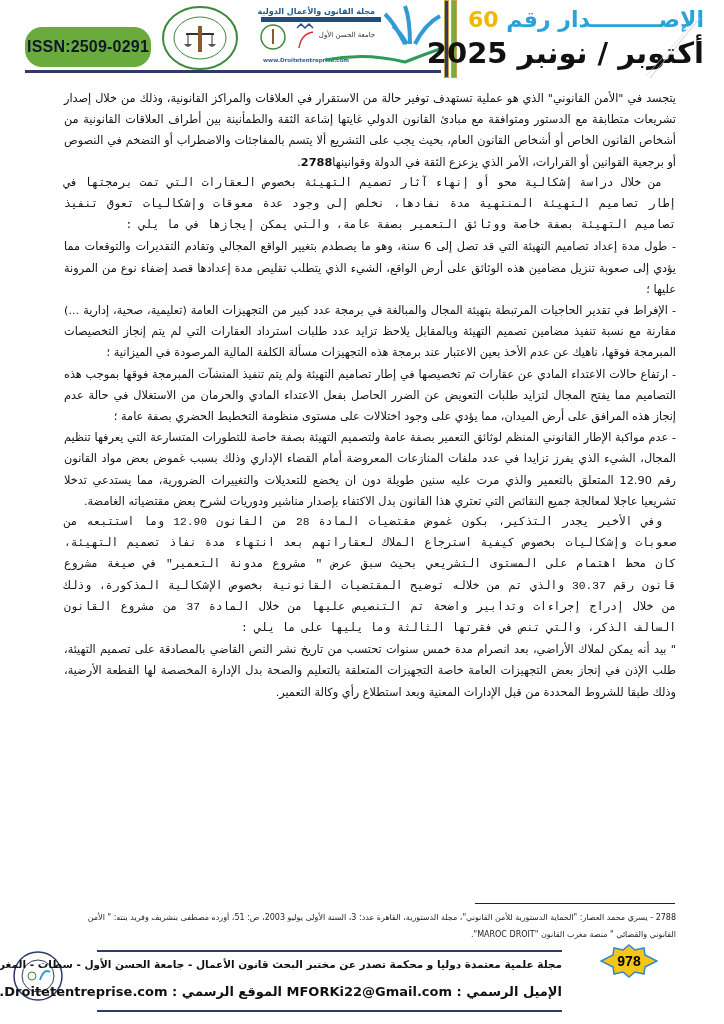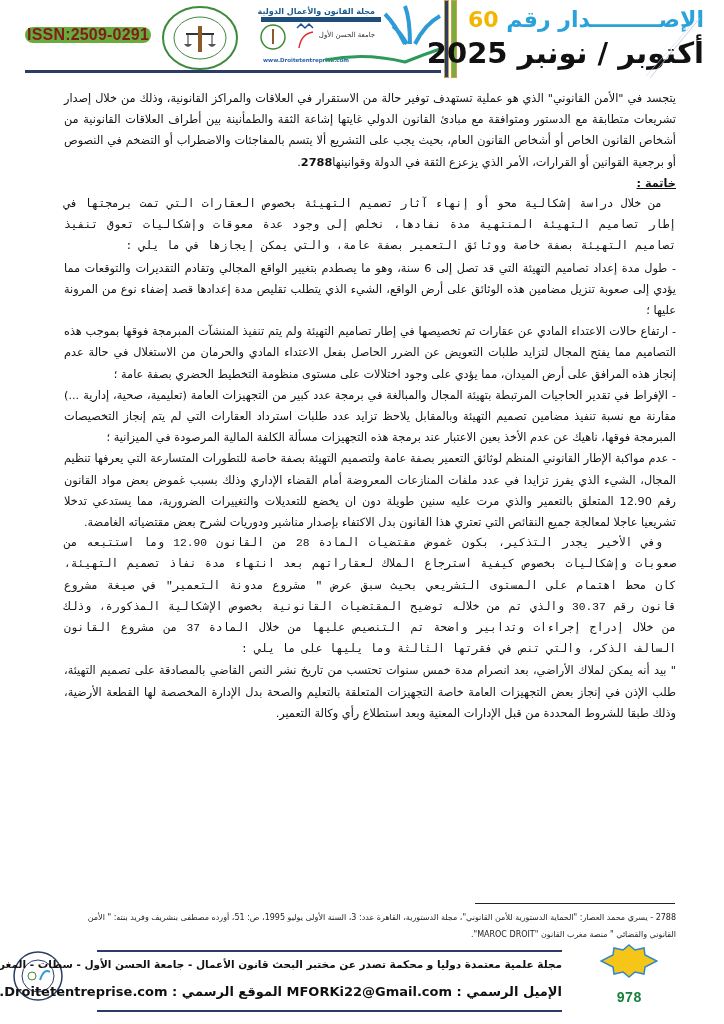--- a/index.html
+++ b/index.html
@@ -1,20 +1,20 @@
 <!DOCTYPE html>
 <html><head>
 <meta charset="utf-8">
 <style>
   html, body { margin: 0; padding: 0; background: #ffffff; }
   body { width: 724px; height: 1024px; position: relative; overflow: hidden; font-family: "DejaVu Sans", sans-serif; color: #111; }
 
   
   .header { position: absolute; left: 0; top: 0; width: 724px; height: 80px; }
-  .issn { position: absolute; left: 25px; top: 27px; width: 126px; height: 16px; background: #6aab3e; border-radius: 17px; color: #7f1d1d; font-family: "Liberation Sans", sans-serif; font-size: 16px; font-weight: bold; display: flex; align-items: center; justify-content: center; letter-spacing: 0.2px; }
+  .issn { position: absolute; left: 25px; top: 27px; width: 126px; height: 40px; background: #6aab3e; border-radius: 17px; color: #0f172a; font-family: "Liberation Sans", sans-serif; font-size: 16px; font-weight: bold; display: flex; align-items: center; justify-content: center; letter-spacing: 0.2px; }
   .logo-lab { position: absolute; left: 160px; top: 4px; width: 80px; height: 68px; }
   .logo-journal { position: absolute; left: 255px; top: 4px; width: 190px; height: 62px; }
   .header-rule { position: absolute; left: 25px; top: 70px; width: 416px; height: 3px; background: #2b3d66; }
   .vbars { position: absolute; left: 444px; top: 0; height: 78px; width: 16px; }
   .vbars .b1 { position: absolute; left: 0; top: 0; width: 5px; height: 78px; background: #2b3d66; border: 1px solid #c8a24a; box-sizing: border-box; }
   .vbars .b2 { position: absolute; left: 7px; top: 0; width: 6px; height: 78px; background: #7bab3d; border: 1px solid #c8a24a; box-sizing: border-box; }
   .issue-line { position: absolute; right: 20px; top: 7px; direction: rtl; font-family: "DejaVu Sans", sans-serif; font-weight: bold; font-size: 22px; color: #29a3d9; white-space: nowrap; text-align: right; }
   .issue-line .num { color: #f2b600; }
   .issue-date { position: absolute; right: 20px; top: 36px; direction: rtl; font-family: "DejaVu Sans", sans-serif; font-weight: bold; font-size: 29px; color: #111; white-space: nowrap; }
   .diag { position: absolute; left: 640px; top: 18px; width: 60px; height: 60px; }
@@ -30,21 +30,21 @@
   .footnote { position: absolute; left: 64px; top: 909px; width: 612px; direction: rtl; text-align: right; font-size: 8px; line-height: 17px; color: #222; }
 
   
   .footer-logo { position: absolute; left: 12px; top: 950px; width: 52px; height: 52px; }
   .f-rule-top { position: absolute; left: 97px; top: 950px; width: 465px; height: 2px; background: #2b3d66; }
   .f-rule-bot { position: absolute; left: 97px; top: 1010px; width: 465px; height: 2px; background: #2b3d66; }
   .footer-line1 { position: absolute; left: 97px; top: 958px; width: 465px; direction: rtl; text-align: right; font-size: 10.5px; font-weight: bold; color: #111; white-space: nowrap; }
   .footer-line2 { position: absolute; left: 97px; top: 984px; width: 465px; direction: rtl; text-align: right; font-size: 13px; font-weight: bold; color: #111; white-space: nowrap; }
   .footer-line2 .ltr { direction: ltr; unicode-bidi: embed; }
   .page-badge { position: absolute; left: 600px; top: 944px; width: 58px; height: 34px; }
-  .page-num { position: absolute; left: 600px; top: 981px; width: 58px; height: 34px; display: flex; align-items: center; justify-content: center; font-family: Liberation Mono, monospace; font-weight: bold; font-size: 14px; color: #15803d; }
+  .page-num { position: absolute; left: 600px; top: 944px; width: 58px; height: 34px; display: flex; align-items: center; justify-content: center; font-family: Liberation Sans, sans-serif; font-weight: bold; font-size: 14px; color: #000000; }
 </style>
 </head>
 <body>
 
 <div class="header">
   <div class="issn">ISSN:2509-0291</div>
 
   <svg class="logo-lab" viewBox="0 0 80 68">
     <ellipse cx="40" cy="34" rx="37" ry="31" fill="#fff" stroke="#3d8a3a" stroke-width="2"></ellipse>
     <ellipse cx="40" cy="34" rx="26" ry="21" fill="#fff" stroke="#3d8a3a" stroke-width="1"></ellipse>
@@ -81,32 +81,31 @@
   </div>
   <div class="issue-date">أكتوبر / نونبر 2025</div>
   <svg class="diag" viewBox="0 0 60 60">
     <line x1="60" y1="0" x2="10" y2="60" stroke="#b8c4d8" stroke-width="0.8"></line>
     <line x1="56" y1="2" x2="6" y2="58" stroke="#ccd4e2" stroke-width="0.6"></line>
   </svg>
 </div>
 
 <div class="content">
   <p><span>يتجسد في "الأمن القانوني" الذي هو عملية تستهدف توفير حالة من الاستقرار في العلاقات والمراكز القانونية، وذلك من خلال إصدار تشريعات متطابقة مع الدستور ومتوافقة مع مبادئ القانون الدولي غايتها إشاعة الثقة والطمأنينة بين أطراف العلاقات القانونية من أشخاص القانون الخاص أو أشخاص القانون العام، بحيث يجب على التشريع ألا يتسم بالمفاجئات والاضطراب أو التضخم في النصوص أو برجعية القوانين أو القرارات، الأمر الذي يزعزع الثقة في الدولة وقوانينها</span><span style="font-weight:bold;">2788</span>.</p>
-  <p class="heading">خاتمة :</p>
   <p class="indent">من خلال دراسة إشكالية محو أو إنهاء آثار تصميم التهيئة بخصوص العقارات التي تمت برمجتها في إطار تصاميم التهيئة المنتهية مدة نفادها، نخلص إلى وجود عدة معوقات وإشكاليات تعوق تنفيذ تصاميم التهيئة بصفة خاصة ووثائق التعمير بصفة عامة، والتي يمكن إيجازها في ما يلي :</p>
   <p>- طول مدة إعداد تصاميم التهيئة التي قد تصل إلى 6 سنة، وهو ما يصطدم بتغيير الواقع المجالي وتقادم التقديرات والتوقعات مما يؤدي إلى صعوبة تنزيل مضامين هذه الوثائق على أرض الواقع، الشيء الذي يتطلب تقليص مدة إعدادها قصد إضفاء نوع من المرونة عليها ؛</p>
+  <p>- الإفراط في تقدير الحاجيات المرتبطة بتهيئة المجال والمبالغة في برمجة عدد كبير من التجهيزات العامة (تعليمية، صحية، إدارية ...) مقارنة مع نسبة تنفيذ مضامين تصميم التهيئة وبالمقابل يلاحظ تزايد عدد طلبات استرداد العقارات التي لم يتم إنجاز التخصيصات المبرمجة فوقها، ناهيك عن عدم الأخذ بعين الاعتبار عند برمجة هذه التجهيزات مسألة الكلفة المالية المرصودة في الميزانية ؛</p>
   <p>- ارتفاع حالات الاعتداء المادي عن عقارات تم تخصيصها في إطار تصاميم التهيئة ولم يتم تنفيذ المنشآت المبرمجة فوقها بموجب هذه التصاميم مما يفتح المجال لتزايد طلبات التعويض عن الضرر الحاصل بفعل الاعتداء المادي والحرمان من الاستغلال في حالة عدم إنجاز هذه المرافق على أرض الميدان، مما يؤدي على وجود اختلالات على مستوى منظومة التخطيط الحضري بصفة عامة ؛</p>
-  <p>- الإفراط في تقدير الحاجيات المرتبطة بتهيئة المجال والمبالغة في برمجة عدد كبير من التجهيزات العامة (تعليمية، صحية، إدارية ...) مقارنة مع نسبة تنفيذ مضامين تصميم التهيئة وبالمقابل يلاحظ تزايد عدد طلبات استرداد العقارات التي لم يتم إنجاز التخصيصات المبرمجة فوقها، ناهيك عن عدم الأخذ بعين الاعتبار عند برمجة هذه التجهيزات مسألة الكلفة المالية المرصودة في الميزانية ؛</p>
   <p>- عدم مواكبة الإطار القانوني المنظم لوثائق التعمير بصفة عامة ولتصميم التهيئة بصفة خاصة للتطورات المتسارعة التي يعرفها تنظيم المجال، الشيء الذي يفرز تزايدا في عدد ملفات المنازعات المعروضة أمام القضاء الإداري وذلك بسبب غموض بعض مواد القانون رقم 12.90 المتعلق بالتعمير والذي مرت عليه سنين طويلة دون ان يخضع للتعديلات والتغييرات الضرورية، مما يستدعي تدخلا تشريعيا عاجلا لمعالجة جميع النقائص التي تعتري هذا القانون بدل الاكتفاء بإصدار مناشير ودوريات لشرح بعض مقتضياته الغامضة.</p>
   <p class="indent">وفي الأخير يجدر التذكير، بكون غموض مقتضيات المادة 28 من القانون 12.90 وما استتبعه من صعوبات وإشكاليات بخصوص كيفية استرجاع الملاك لعقاراتهم بعد انتهاء مدة نفاذ تصميم التهيئة، كان محط اهتمام على المستوى التشريعي بحيث سبق عرض " مشروع مدونة التعمير" في صيغة مشروع قانون رقم 30.37 والذي تم من خلاله توضيح المقتضيات القانونية بخصوص الإشكالية المذكورة، وذلك من خلال إدراج إجراءات وتدابير واضحة تم التنصيص عليها من خلال المادة 37 من مشروع القانون السالف الذكر، والتي تنص في فقرتها الثالثة وما يليها على ما يلي :</p>
   <p>" بيد أنه يمكن لملاك الأراضي، بعد انصرام مدة خمس سنوات تحتسب من تاريخ نشر النص القاضي بالمصادقة على تصميم التهيئة، طلب الإذن في إنجاز بعض التجهيزات العامة خاصة التجهيزات المتعلقة بالتعليم والصحة بدل الإدارة المخصصة لها القطعة الأرضية، وذلك طبقا للشروط المحددة من قبل الإدارات المعنية وبعد استطلاع رأي وكالة التعمير.</p>
 </div>
 
 <div class="fn-rule"></div>
-<div class="footnote">2788 - يسري محمد العصار: "الحماية الدستورية للأمن القانوني"، مجلة الدستورية، القاهرة عدد: 3، السنة الأولى يوليو 1995، ص: 51، أورده مصطفى بنشريف وفريد بنته: " الأمن القانوني والقضائي " منصة مغرب القانون "MAROC DROIT".</div>
+<div class="footnote">2788 - يسري محمد العصار: "الحماية الدستورية للأمن القانوني"، مجلة الدستورية، القاهرة عدد: 3، السنة الأولى يوليو 2003، ص: 51، أورده مصطفى بنشريف وفريد بنته: " الأمن القانوني والقضائي " منصة مغرب القانون "MAROC DROIT".</div>
 
 <svg class="footer-logo" viewBox="0 0 52 52">
   <circle cx="26" cy="26" r="24" fill="#fff" stroke="#2b3d66" stroke-width="1.5"></circle>
   <circle cx="26" cy="26" r="16" fill="#fff" stroke="#2b3d66" stroke-width="1"></circle>
   <circle cx="20" cy="26" r="4" fill="none" stroke="#3d8a3a"></circle>
   <path d="M28 30 Q32 18 38 22" fill="none" stroke="#2f9bd6" stroke-width="2"></path>
 </svg>
 <div class="f-rule-top"></div>
 <div class="footer-line1">مجلة علمية معتمدة دوليا و محكمة تصدر عن مختبر البحث قانون الأعمال - جامعة الحسن الأول - سطات - المغرب</div>
 <div class="footer-line2">

